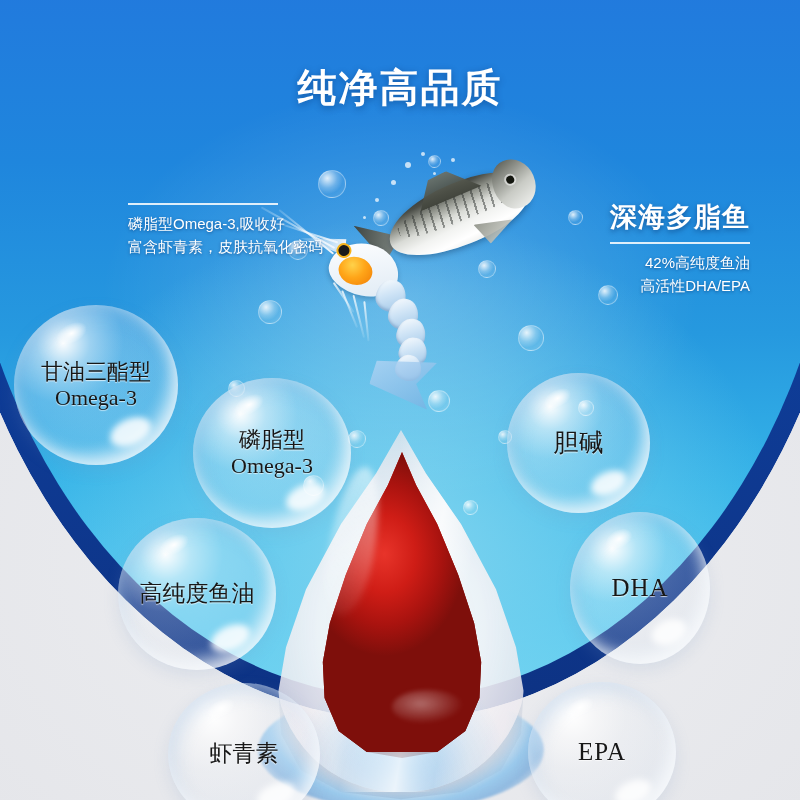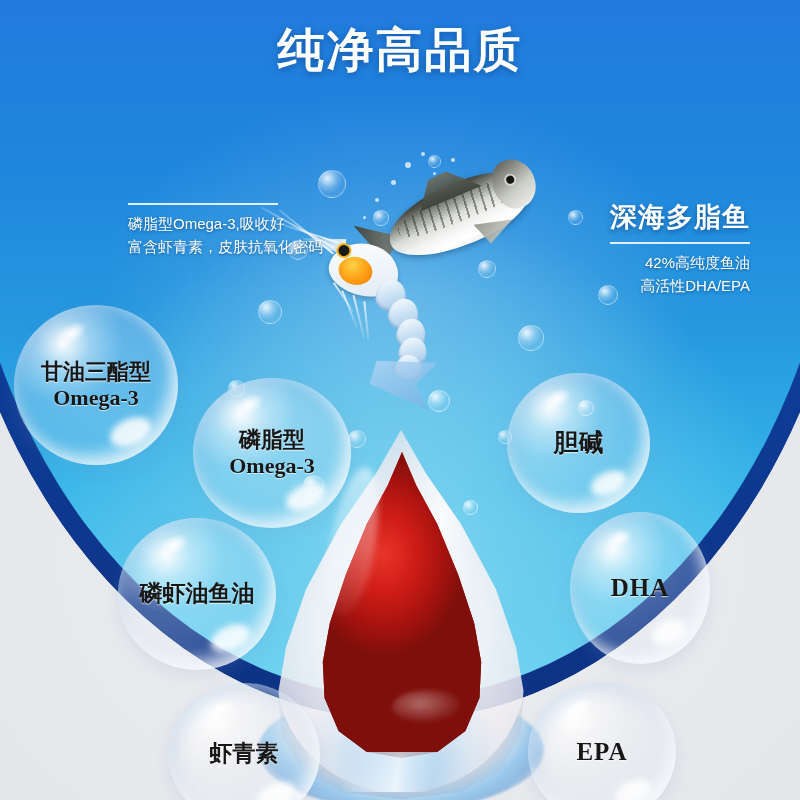--- a/index.html
+++ b/index.html
@@ -51,21 +51,21 @@
         border:1px solid rgba(255,255,255,.35);}
 
   
   .headline{
     position:absolute;left:0;right:0;top:24px;text-align:center;
     font-family:"Liberation Serif","DejaVu Serif",serif;
     color:#ffffff;font-weight:bold;letter-spacing:2px;
     text-shadow:0 2px 7px rgba(5,40,100,.45);
     line-height:1.12;
   }
-  .headline .l1{font-size:47px;display:block;}
+  .headline .l1{font-size:39px;display:block;margin-top:42px;}
   .headline .l2{font-size:50px;display:block;margin-top:2px;}
 
   
   .callout{position:absolute;color:#fff;}
   .callout .ttl{
     font-size:27px;font-weight:bold;letter-spacing:1px;
     text-shadow:0 2px 5px rgba(6,38,96,.5);white-space:nowrap;
   }
   .callout .rule{height:2px;background:rgba(255,255,255,.85);margin:7px 0 7px 0;}
   .callout .sub{font-size:15px;line-height:1.55;white-space:nowrap;
@@ -191,21 +191,21 @@
   .bubble .spark{
     position:absolute;left:25%;top:12%;width:20%;height:12%;border-radius:50%;
     background:radial-gradient(ellipse at 50% 50%,#ffffff 0%,rgba(255,255,255,0) 72%);
     transform:rotate(-28deg);
   }
   .bubble .btxt{
     position:relative;z-index:2;text-align:center;color:#171717;
     font-family:"Liberation Serif","DejaVu Serif",serif;
     line-height:1.2;text-shadow:0 1px 1px rgba(255,255,255,.7);
   }
-  .btxt .bl{display:block;font-weight:bold;}
+  .btxt .bl{display:block;}
 </style>
 </head>
 <body>
 
 <div class="stage">
 
   <div class="bg-base"></div>
 
   <div class="ocean-wrap">
     <div class="ocean-navy"></div>
@@ -316,21 +316,21 @@
   <div class="bubble" style="left:507px;top:373px;width:143px;height:140px;">
     <span class="spark"></span>
     <span class="btxt" style="font-size:25px;">
       <span class="bl">胆碱</span>
     </span>
   </div>
 
   <div class="bubble" style="left:118px;top:518px;width:158px;height:152px;">
     <span class="spark"></span>
     <span class="btxt" style="font-size:23px;">
-      <span class="bl">磷虾油鱼油</span>
+      <span class="bl">高纯度鱼油</span>
     </span>
   </div>
 
   <div class="bubble" style="left:570px;top:512px;width:140px;height:152px;">
     <span class="spark"></span>
     <span class="btxt" style="font-size:25px;letter-spacing:1px;">
       <span class="bl">DHA</span>
     </span>
   </div>
 

